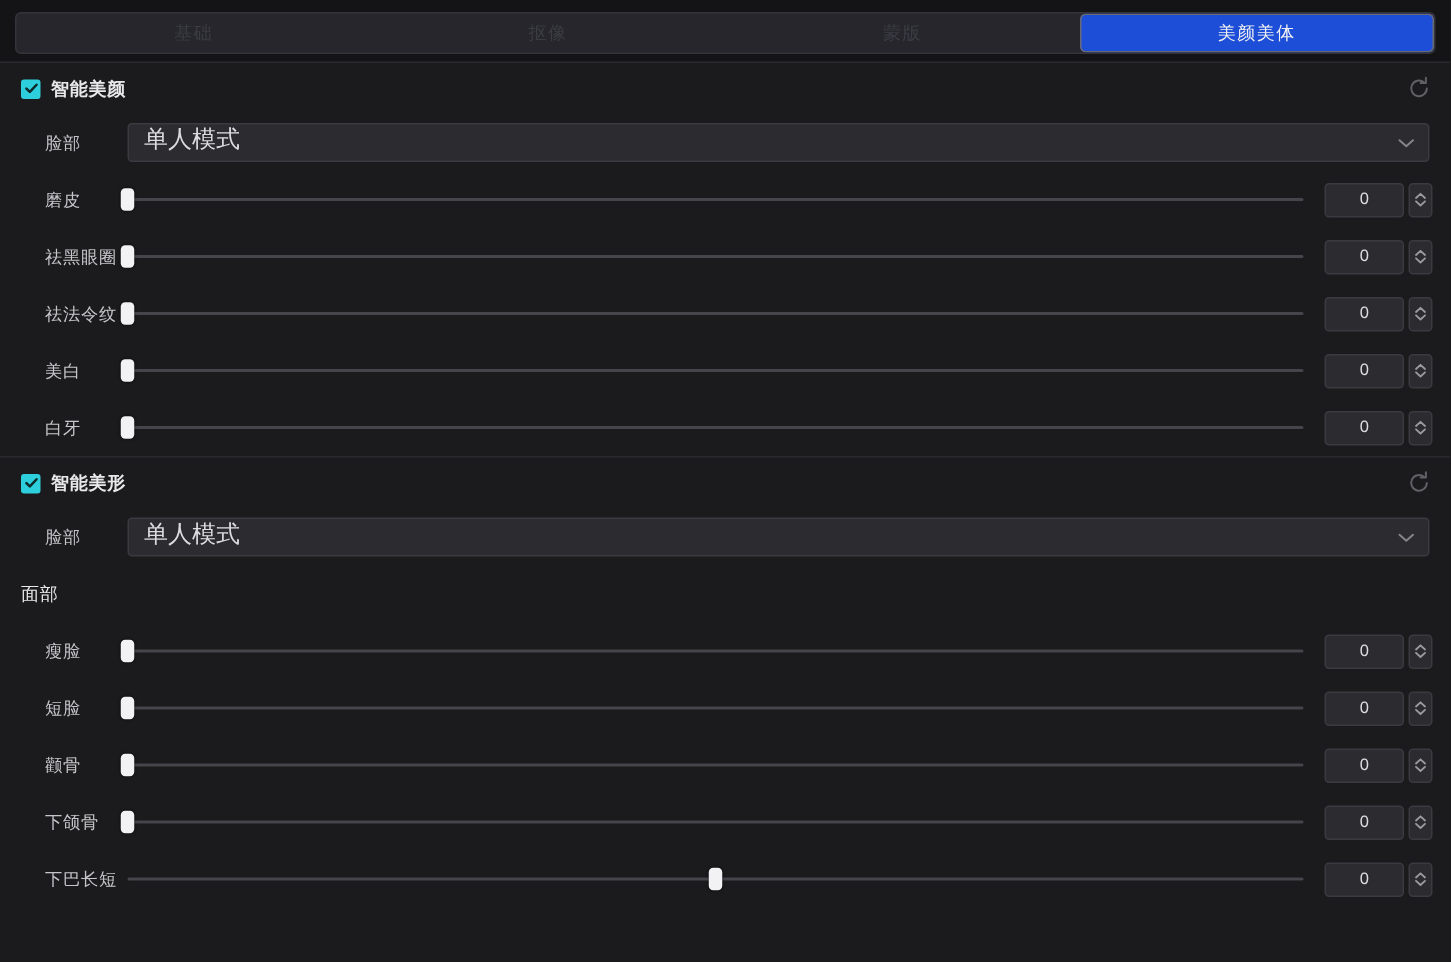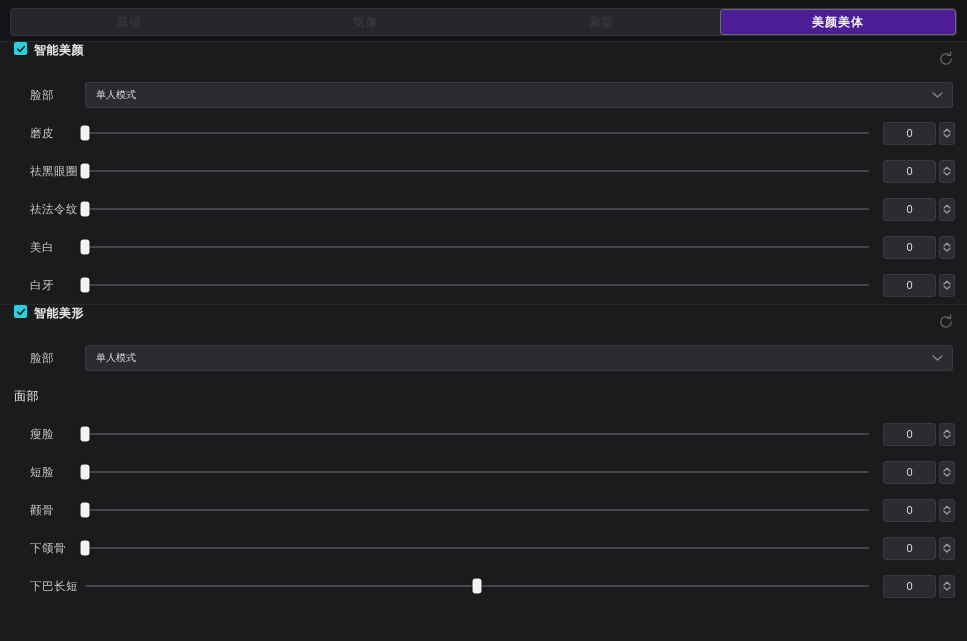--- a/index.html
+++ b/index.html
@@ -28,43 +28,42 @@
   .tab {
     flex: 1 1 0;
     display: flex; align-items: center; justify-content: center;
     font-size: 12px;
     color: #3c3c44;
     height: 26px;
     letter-spacing: 1px;
     cursor: default;
   }
   .tab.active {
-    background: #4c1d95;
+    background: #1d4ed8;
     color: #f0f0f2;
     border-radius: 4px;
     box-shadow: inset 0 0 0 1px #6a6a74;
-    font-weight: bold;
   }
   .tabbar-underline {
     position: absolute; left: 0; top: 41px; width: 967px; height: 1px;
     background: #2a2a2e;
   }
 
   
   .panel {
     position: absolute; left: 0; top: 42px;
     width: 967px; height: 599px;
     background: #1b1b1d;
     overflow: hidden;
   }
 
   .section-header {
     position: relative;
     height: 34px;
-    display: flex; 
+    display: flex; align-items: center;
     padding-left: 14px;
     font-family: Liberation Serif, serif;
   }
   .section-divider {
     height: 1px; background: #2a2a2e; margin: 0 0 0 0;
   }
   .chk {
     width: 13px; height: 13px;
     border-radius: 2px;
     background: #2ecfdc;
@@ -102,23 +101,23 @@
     font-size: 12px; color: #e8e8ea; font-weight: normal;
     letter-spacing: .5px;
   }
 
   
   .select {
     flex: 1 1 auto; height: 26px;
     background: #2b2b30;
     border: 1px solid #3a3a41;
     border-radius: 3px;
-    display: flex; align-items: center;
+    display: flex; 
     padding: 0 10px;
-    font-size: 10px; color: #dcdce0;
+    font-size: 16px; color: #dcdce0;
     position: relative;
     cursor: pointer;
     margin-right: 2px;
   }
   .select .chev {
     position: absolute; right: 9px; top: 50%;
     transform: translateY(-50%);
     opacity: .65;
   }
 

